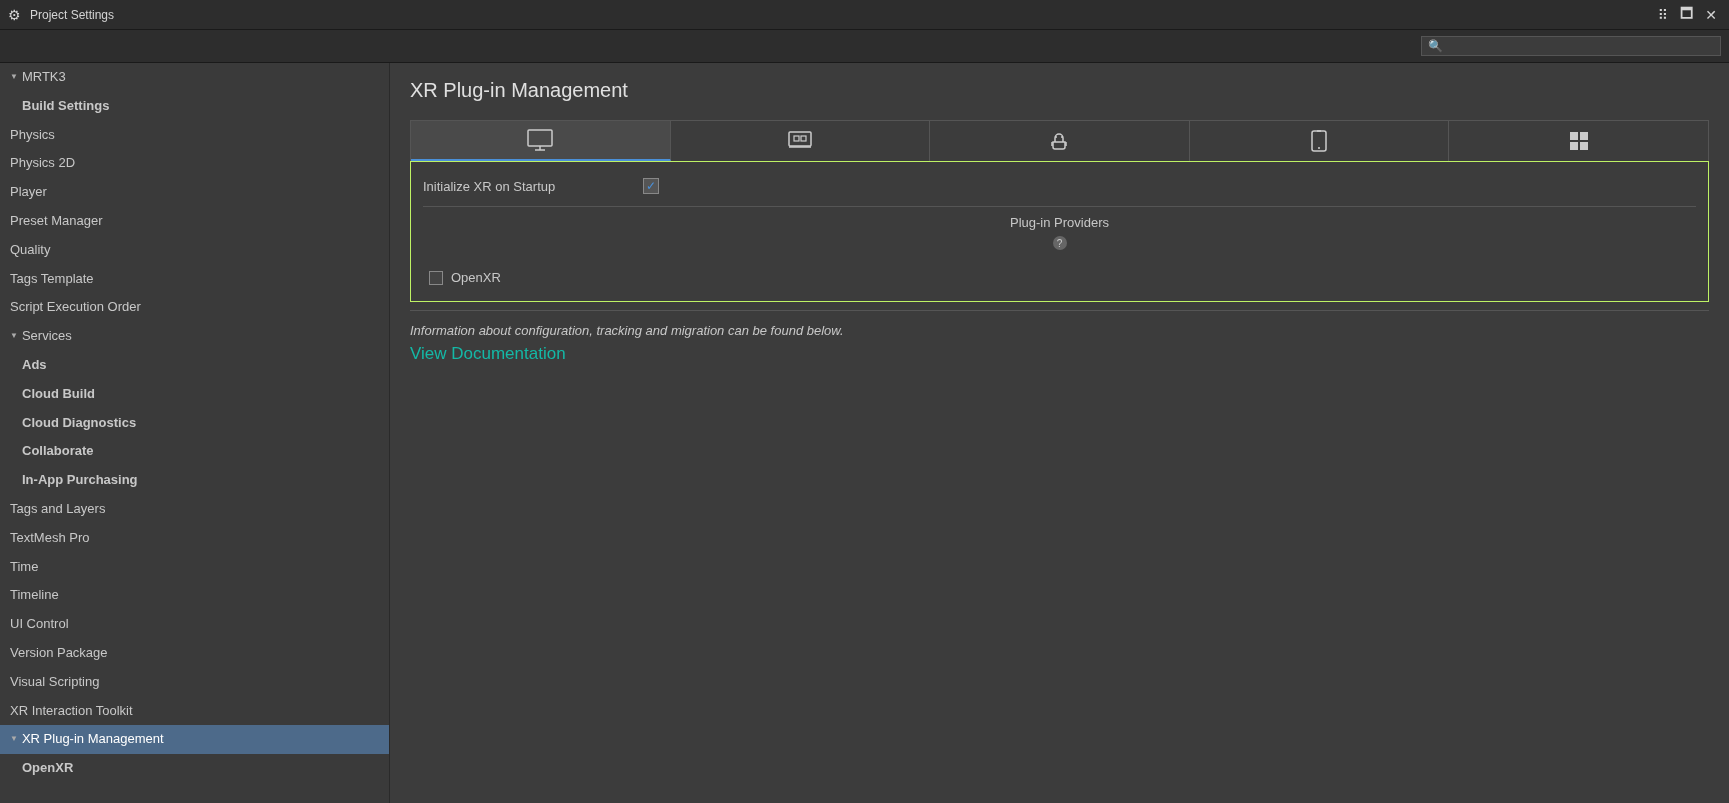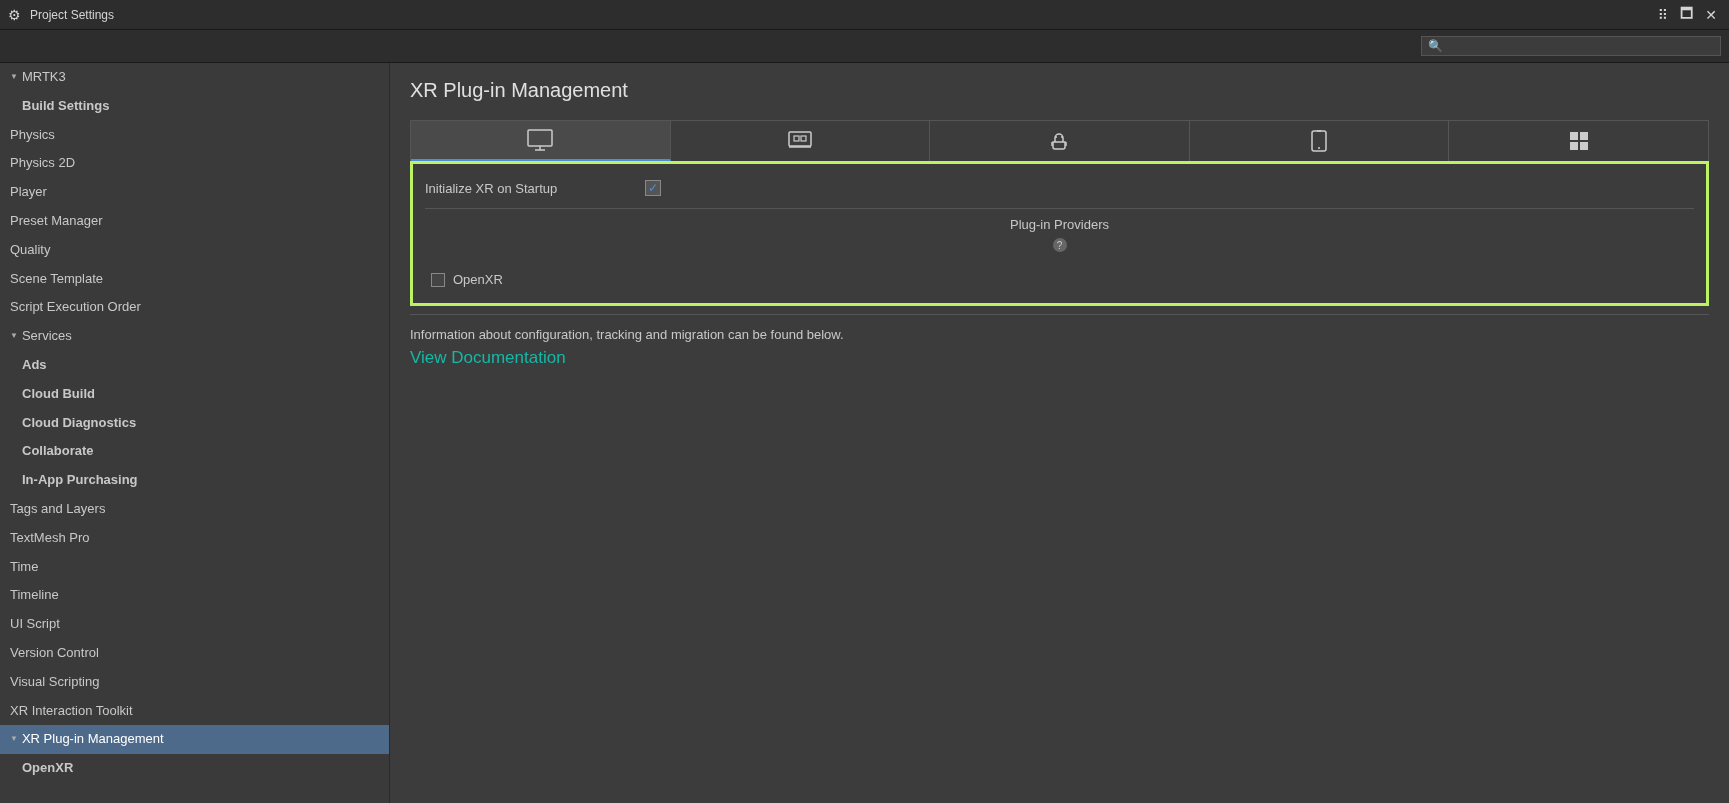--- a/index.html
+++ b/index.html
@@ -160,21 +160,21 @@
     }
     .platform-tab:last-child {
       border-right: none;
     }
     .platform-tab.active {
       background: #4a4a4a;
       border-bottom: 2px solid #4a90d9;
     }
     
     .settings-panel {
-      border: 3px solid #bef264;
+      border: 1px solid #bef264;
       padding: 12px;
       margin-bottom: 0;
     }
     .setting-row {
       display: flex;
       align-items: center;
       padding: 4px 0;
       margin-bottom: 8px;
     }
     .setting-label {
@@ -241,20 +241,21 @@
     
     .info-section {
       margin-top: 8px;
       padding: 12px 0;
       border-top: 1px solid #555;
     }
     .info-text {
       font-size: 13px;
       color: #c8c8c8;
       margin-bottom: 6px;
+      font-style: italic;
     }
     .info-link {
       color: #14b8a6;
       text-decoration: none;
       font-size: 17px;
       cursor: pointer;
     }
   </style>
 </head>
 <body>
@@ -285,39 +286,39 @@
     <div class="sidebar-group-header">
       <span class="triangle">▼</span>
       <span>MRTK3</span>
     </div>
     <div class="sidebar-item indent1">Build Settings</div>
     <div class="sidebar-item">Physics</div>
     <div class="sidebar-item">Physics 2D</div>
     <div class="sidebar-item">Player</div>
     <div class="sidebar-item">Preset Manager</div>
     <div class="sidebar-item">Quality</div>
-    <div class="sidebar-item">Scene Template</div>
+    <div class="sidebar-item">Tags Template</div>
     <div class="sidebar-item">Script Execution Order</div>
 
     <div class="sidebar-group-header">
       <span class="triangle">▼</span>
       <span>Services</span>
     </div>
     <div class="sidebar-item indent1">Ads</div>
     <div class="sidebar-item indent1">Cloud Build</div>
     <div class="sidebar-item indent1">Cloud Diagnostics</div>
     <div class="sidebar-item indent1">Collaborate</div>
     <div class="sidebar-item indent1">In-App Purchasing</div>
 
     <div class="sidebar-item">Tags and Layers</div>
     <div class="sidebar-item">TextMesh Pro</div>
     <div class="sidebar-item">Time</div>
     <div class="sidebar-item">Timeline</div>
-    <div class="sidebar-item">UI Script</div>
-    <div class="sidebar-item">Version Control</div>
+    <div class="sidebar-item">UI Control</div>
+    <div class="sidebar-item">Version Package</div>
     <div class="sidebar-item">Visual Scripting</div>
     <div class="sidebar-item">XR Interaction Toolkit</div>
 
     <div class="sidebar-group-header active" style="background:#4d6a8a; color:#fff;">
       <span class="triangle">▼</span>
       <span>XR Plug-in Management</span>
     </div>
     <div class="sidebar-item indent1">OpenXR</div>
 
   </div>

